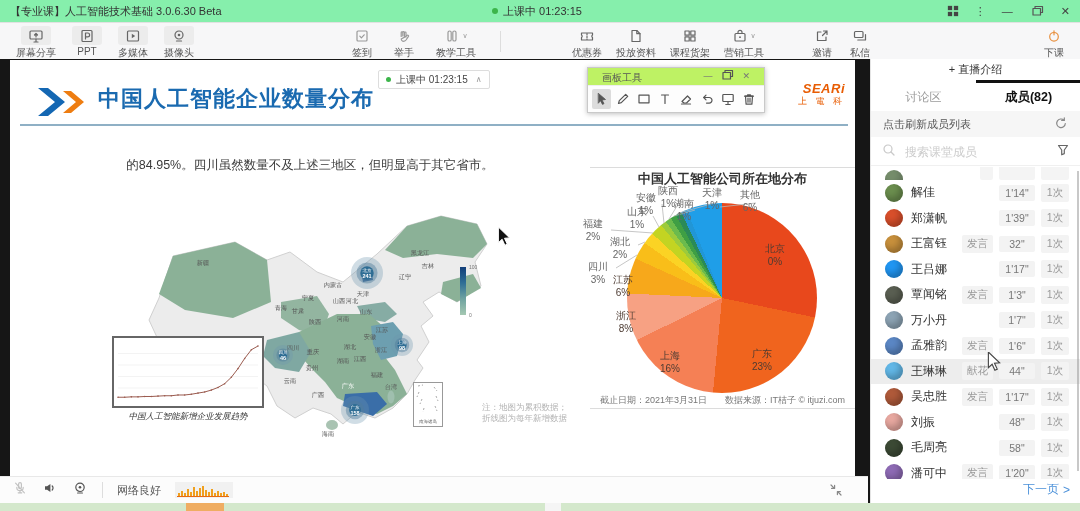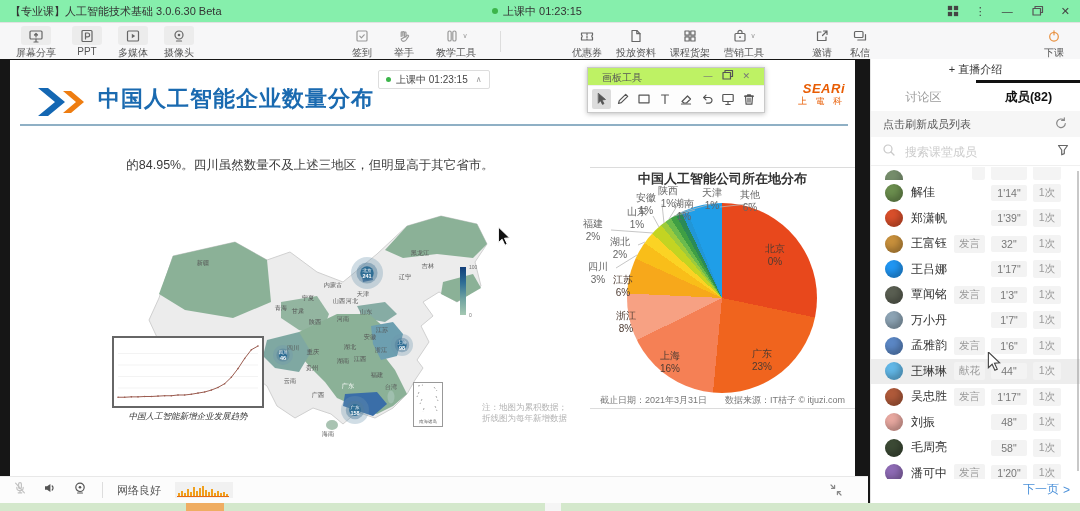--- a/index.html
+++ b/index.html
@@ -82,21 +82,21 @@
   .sb-tab{width:105px;display:flex;align-items:center;justify-content:center;font-size:12px;color:#9a9a9a;}
   .sb-tab.active{color:#111;font-weight:bold;font-size:12.5px;}
   .sb-refresh{position:absolute;top:52px;left:0;width:210px;height:26px;background:#f6f6f6;display:flex;align-items:center;
               padding:0 12px;box-sizing:border-box;font-size:11px;color:#555;}
   .sb-refresh .ric{margin-left:auto;}
   .sb-search{position:absolute;top:80px;left:0;width:210px;height:27px;display:flex;align-items:center;gap:6px;
              padding:0 10px;box-sizing:border-box;border-bottom:1px solid #f0f0f0;}
   .sb-search input{flex:1;border:none;outline:none;font-size:12px;color:#555;background:transparent;min-width:0;}
   .sb-search input::placeholder{color:#ccc;}
   #member-list{position:absolute;top:108px;left:0;width:210px;height:312px;overflow:hidden;}
-  .m-row{height:25.5px;display:flex;align-items:center;padding:0 20px 0 14px;box-sizing:border-box;}
+  .m-row{height:25.5px;display:flex;align-items:center;padding:0 12px 0 14px;box-sizing:border-box;}
   .m-row.hl{background:#ededed;}
   .m-row.partial{height:13px;overflow:hidden;align-items:flex-end;opacity:.85;}
   .m-row.partial .avatar{margin-bottom:-8px;}
   .avatar{width:18px;height:18px;border-radius:50%;flex:0 0 auto;box-shadow:inset -3px -4px 6px rgba(0,0,0,.25);}
   .m-name{font-size:12px;color:#333;margin-left:8px;white-space:nowrap;}
   .badges{margin-left:auto;display:flex;gap:6px;align-items:center;}
   .badge{background:#f3f3f3;border-radius:2px;padding:2px 5px;font-size:10.5px;color:#999;white-space:nowrap;text-align:center;}
   .b-time{color:#777;min-width:26px;}
   .b-cnt{min-width:18px;}
   .next-page{position:absolute;right:10px;bottom:5px;font-size:12px;color:#4a90d9;display:flex;gap:4px;align-items:center;}

